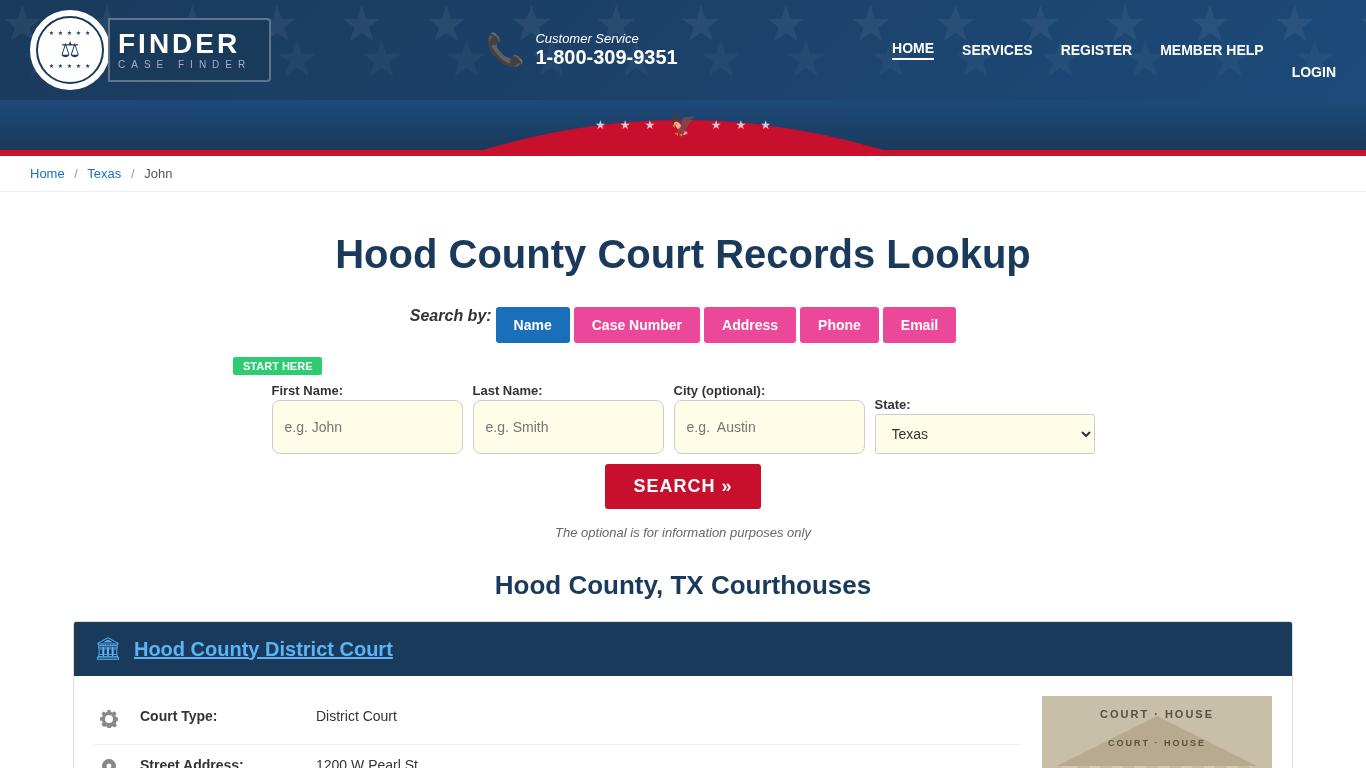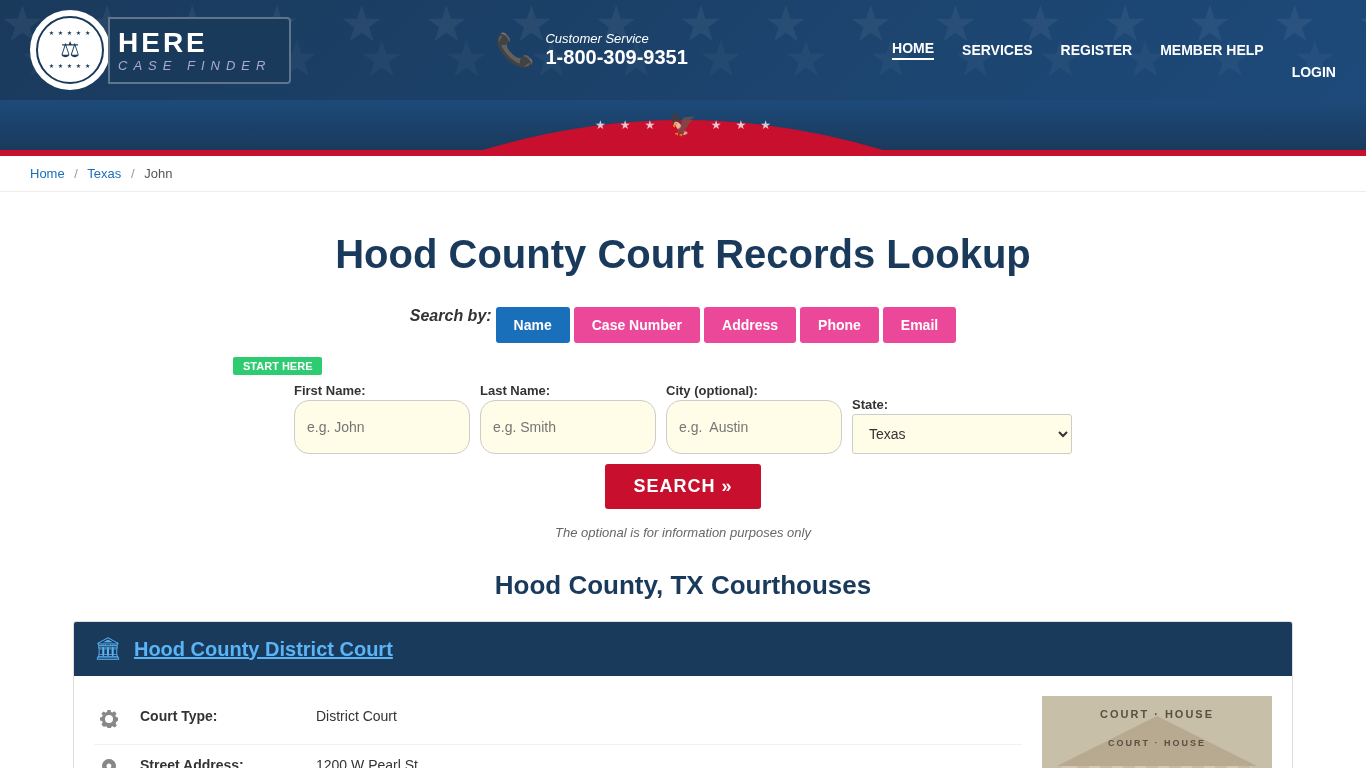--- a/index.html
+++ b/index.html
@@ -122,25 +122,25 @@
     }
     .form-label {
       font-size: 13px;
       font-weight: bold;
       color: #333;
       text-align: left;
     }
     .form-input {
       background: #fffde7;
       border: 1px solid #ccc;
-      border-radius: 15px;
+      border-radius: 8px;
       padding: 18px 12px;
       font-size: 14px;
       color: #999;
-      width: 176px;
+      width: 191px;
     }
     .state-select {
       background: #fffde7;
       border: 1px solid #ccc;
       border-radius: 3px;
       padding: 10px 12px;
       font-size: 14px;
       color: #333;
       width: 220px;
       appearance: auto;
@@ -296,22 +296,22 @@
       <div class="logo-circle">
         <div class="logo-inner-circle">
           <div style="font-size:10px;color:#1a3a5c;text-align:center;line-height:1.1;">
             <div style="font-size:6px;letter-spacing:1px;margin-bottom:1px;">★ ★ ★ ★ ★</div>
             <div style="font-size:22px;">⚖</div>
             <div style="font-size:6px;letter-spacing:1px;margin-top:1px;">★ ★ ★ ★ ★</div>
           </div>
         </div>
       </div>
       <div style="background:#1a3a5c;border:2px solid rgba(255,255,255,0.3);padding:10px 18px 10px 8px;margin-left:-2px;border-radius:0 4px 4px 0;">
-        <div style="font-size:28px;font-weight:900;letter-spacing:3px;color:#fff;line-height:1;">HERE</div>
-        <div style="font-size:13px;letter-spacing:6px;color:#aac;line-height:1;margin-top:2px;font-style:italic;">CASE FINDER</div>
+        <div style="font-size:28px;font-weight:900;letter-spacing:3px;color:#fff;line-height:1;">FINDER</div>
+        <div style="font-size:10px;letter-spacing:6px;color:#aac;line-height:1;margin-top:2px;">CASE FINDER</div>
       </div>
     </div>
 
     <div style="display:flex;align-items:center;gap:10px;z-index:2;">
       <div style="font-size:32px;color:#fff;">📞</div>
       <div>
         <div style="font-size:13px;color:#fff;font-style:italic;">Customer Service</div>
         <div style="font-size:20px;font-weight:bold;color:#fff;">1-800-309-9351</div>
       </div>
     </div>

